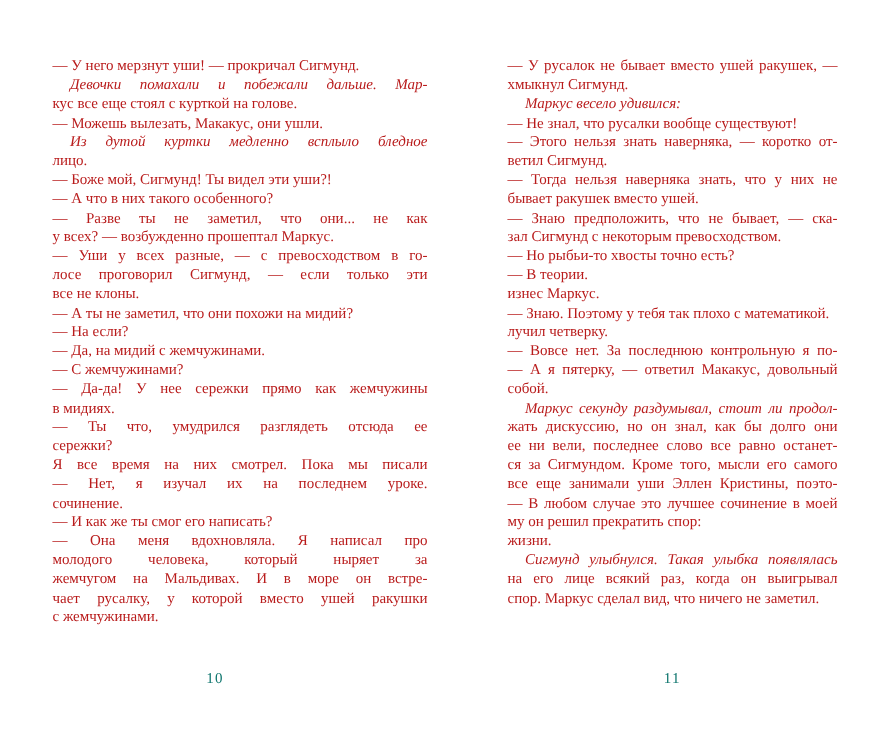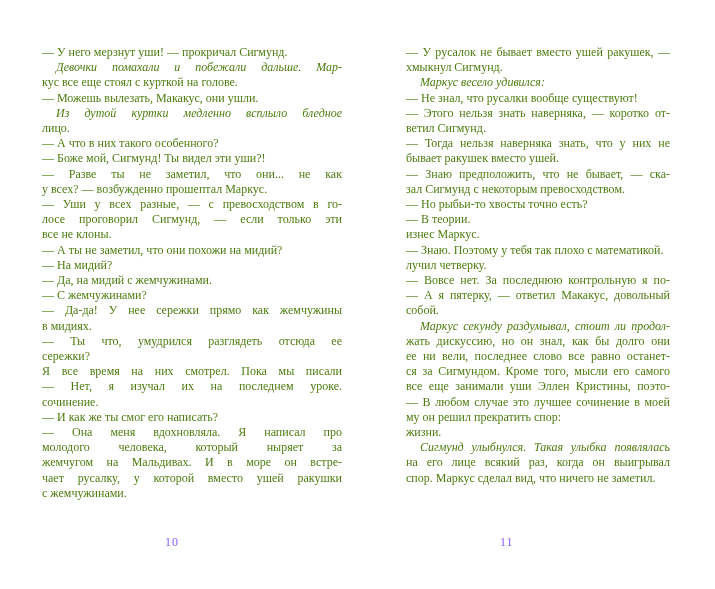--- a/index.html
+++ b/index.html
@@ -27,60 +27,60 @@
   .text-block.right {
     left: 406px;
     width: 264px;
   }
   .line {
     font-size: 12px;
     line-height: 15.2px;
     text-align: justify;
     text-align-last: justify;
     white-space: normal;
-    color: #4d7c0f;
+    color: #b91c1c;
   }
   .line.last {
     text-align-last: left;
   }
   .line.indent {
     text-indent: 14px;
     font-style: italic;
   }
   .page-number {
     position: absolute;
     top: 535px;
     font-size: 12px;
     line-height: 15px;
-    color: #8b5cf6;
+    color: #0f766e;
     letter-spacing: 1px;
   }
   .page-number.left { left: 165px; }
-  .page-number.right { left: 500px; text-align: right; }
+  .page-number.right { left: 531px; text-align: right; }
 </style>
 </head>
 <body>
 
 <div class="spread">
   <div class="text-block left">
       <div class="line last">— У него мерзнут уши! — прокричал Сигмунд.</div>
       <div class="line indent">Девочки помахали и побежали дальше. Мар-</div>
       <div class="line last">кус все еще стоял с курткой на голове.</div>
       <div class="line last">— Можешь вылезать, Макакус, они ушли.</div>
       <div class="line indent">Из дутой куртки медленно всплыло бледное</div>
       <div class="line last">лицо.</div>
+      <div class="line last">— Боже мой, Сигмунд! Ты видел эти уши?!</div>
       <div class="line last">— А что в них такого особенного?</div>
-      <div class="line last">— Боже мой, Сигмунд! Ты видел эти уши?!</div>
       <div class="line">— Разве ты не заметил, что они... не как</div>
       <div class="line last">у всех? — возбужденно прошептал Маркус.</div>
       <div class="line">— Уши у всех разные, — с превосходством в го-</div>
       <div class="line">лосе проговорил Сигмунд, — если только эти</div>
       <div class="line last">все не клоны.</div>
       <div class="line last">— А ты не заметил, что они похожи на мидий?</div>
-      <div class="line last">— На мидий?</div>
+      <div class="line last">— На если?</div>
       <div class="line last">— Да, на мидий с жемчужинами.</div>
       <div class="line last">— С жемчужинами?</div>
       <div class="line">— Да-да! У нее сережки прямо как жемчужины</div>
       <div class="line last">в мидиях.</div>
       <div class="line">— Ты что, умудрился разглядеть отсюда ее</div>
       <div class="line last">сережки?</div>
       <div class="line">Я все время на них смотрел. Пока мы писали</div>
       <div class="line">— Нет, я изучал их на последнем уроке.</div>
       <div class="line last">сочинение.</div>
       <div class="line last">— И как же ты смог его написать?</div>

